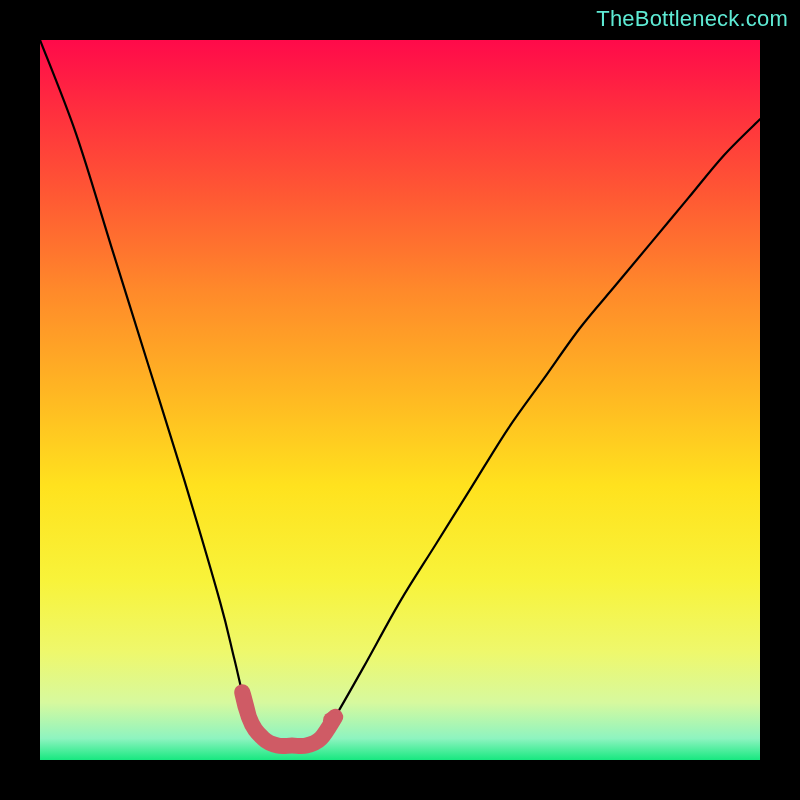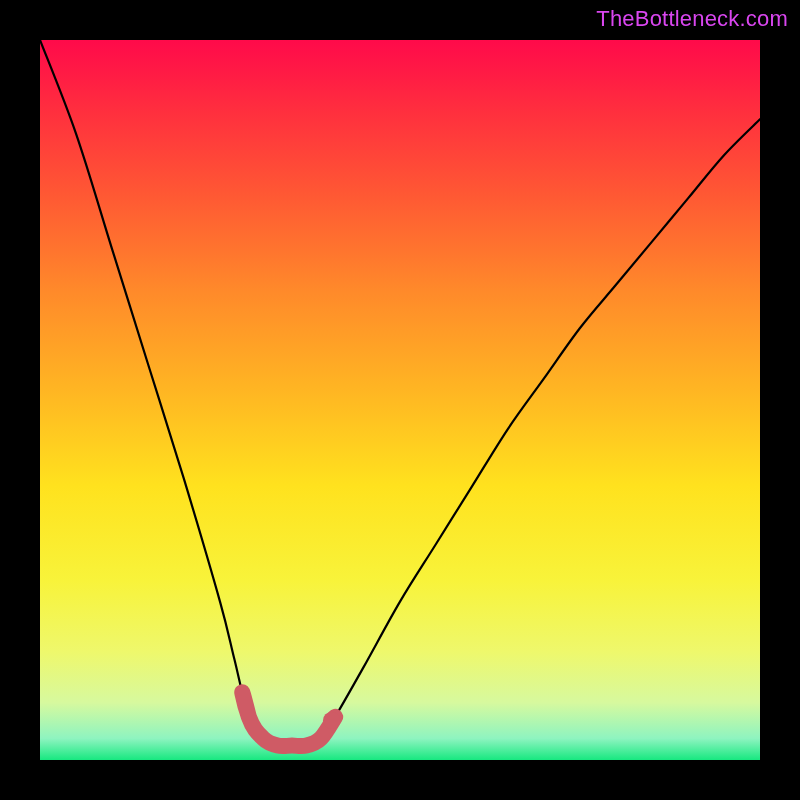--- a/index.html
+++ b/index.html
@@ -47,21 +47,21 @@
     position: absolute;
     left: 0; top: 0;
     width: 720px;
     height: 720px;
     overflow: visible;
   }
   .watermark {
     position: absolute;
     top: 6px;
     right: 12px;
-    color: #d946ef;
+    color: #5eead4;
     font-size: 22px;
     font-weight: 500;
     letter-spacing: 0.2px;
     user-select: none;
   }
 </style>
 </head>
 <body>
 
 <div class="frame">

